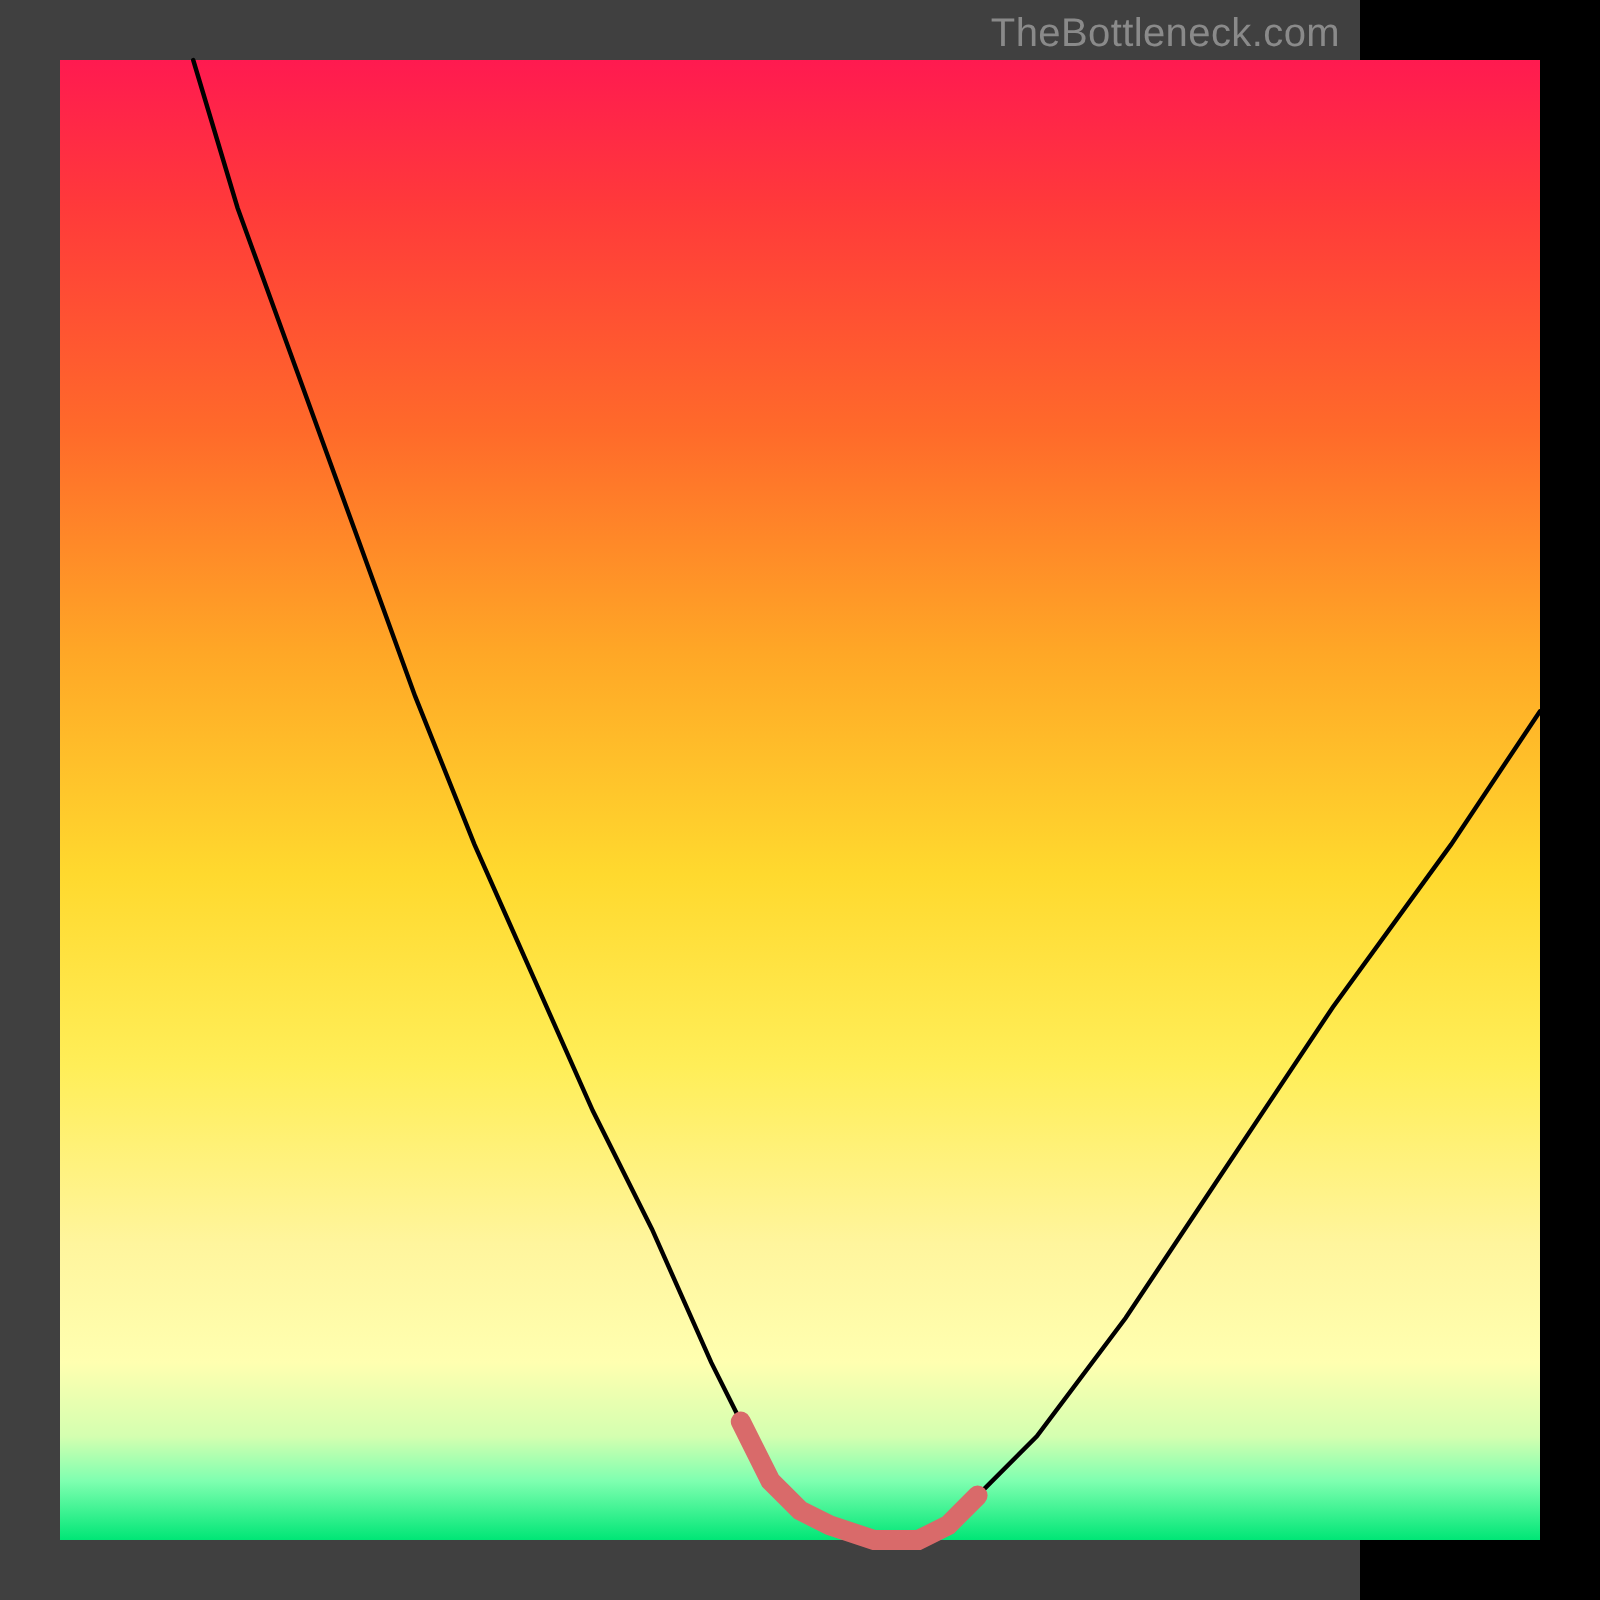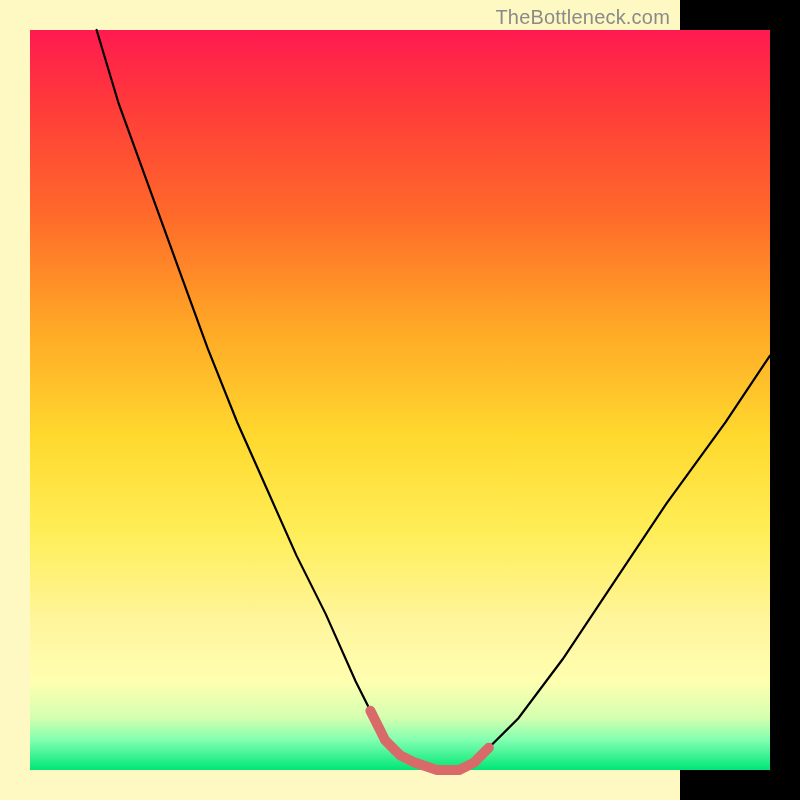--- a/index.html
+++ b/index.html
@@ -8,21 +8,21 @@
     width: 800px;
     height: 800px;
     background: #000;
     overflow: hidden;
     font-family: Arial, Helvetica, sans-serif;
   }
   .frame {
     position: absolute;
     left: 0; top: 0;
     width: 680px; height: 800px;
-    background: #fef9c3;
+    background: #404040;
   }
   .plot-area {
     position: absolute;
     left: 30px;
     top: 30px;
     width: 740px;
     height: 740px;
     background: linear-gradient(to bottom,
       #ff1a50 0%,
       #ff3a3a 10%,

